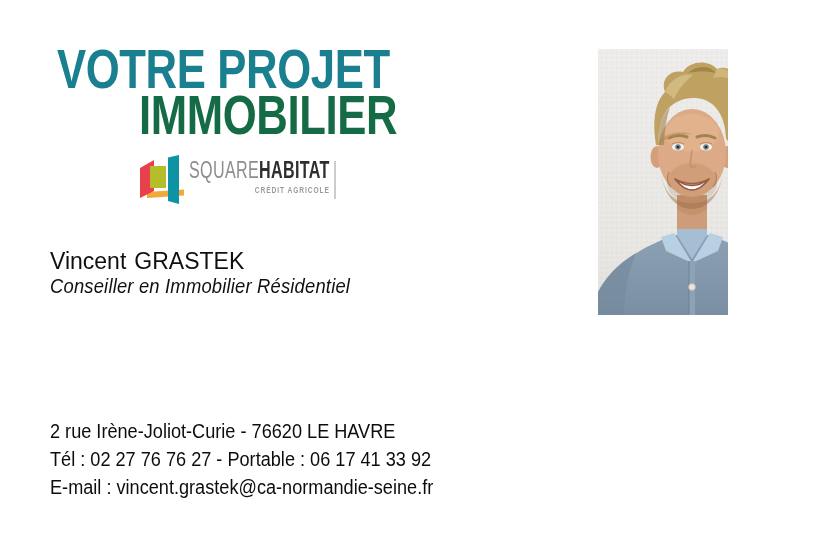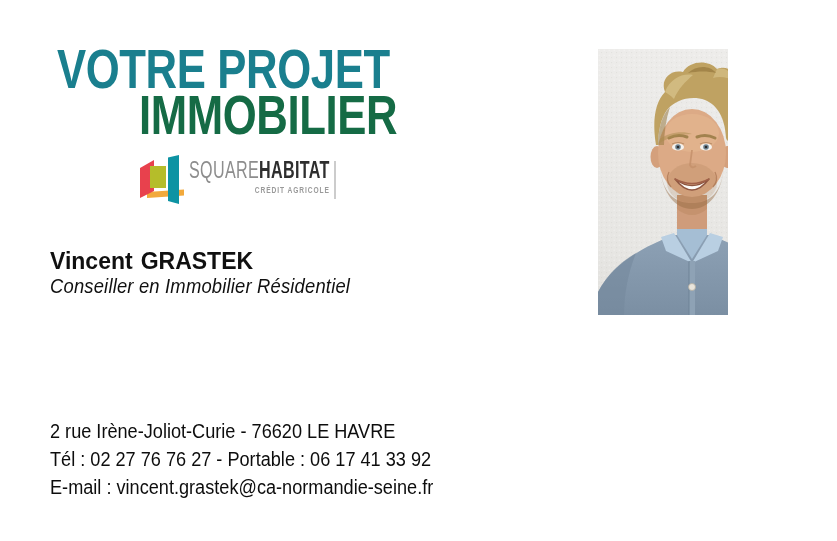--- a/index.html
+++ b/index.html
@@ -23,21 +23,21 @@
             text-align:right;margin-top:3px;line-height:1;}
   .logo-divider{position:absolute;left:334px;top:161px;width:2px;height:38px;background:#cccccc;}
 
   
   .ca-block{position:absolute;left:316px;top:155px;width:118px;text-align:center;}
   .ca-svg{display:block;margin:0 auto;}
   .ca-region{margin-top:2px;font-size:12px;font-weight:bold;letter-spacing:1.1px;
              white-space:nowrap;transform:scaleX(0.84);transform-origin:center top;line-height:1;}
 
   
-  .agent-name{position:absolute;left:50px;top:248px;font-size:23px;font-weight:bold;
+  .agent-name{position:absolute;left:50px;top:248px;font-size:23px;font-weight:normal;
               color:#101010;white-space:nowrap;}
   .agent-name .gap{display:inline-block;width:8px;}
   .agent-role{position:absolute;left:50px;top:275px;font-size:20px;font-style:italic;color:#101010;
               white-space:nowrap;transform:scaleX(0.92);transform-origin:left top;letter-spacing:0.2px;}
 
   
   .contact{position:absolute;left:50px;top:417px;font-size:19.5px;color:#0d0d0d;line-height:28px;
            white-space:nowrap;transform:scaleX(0.93);transform-origin:left top;}
 
   

